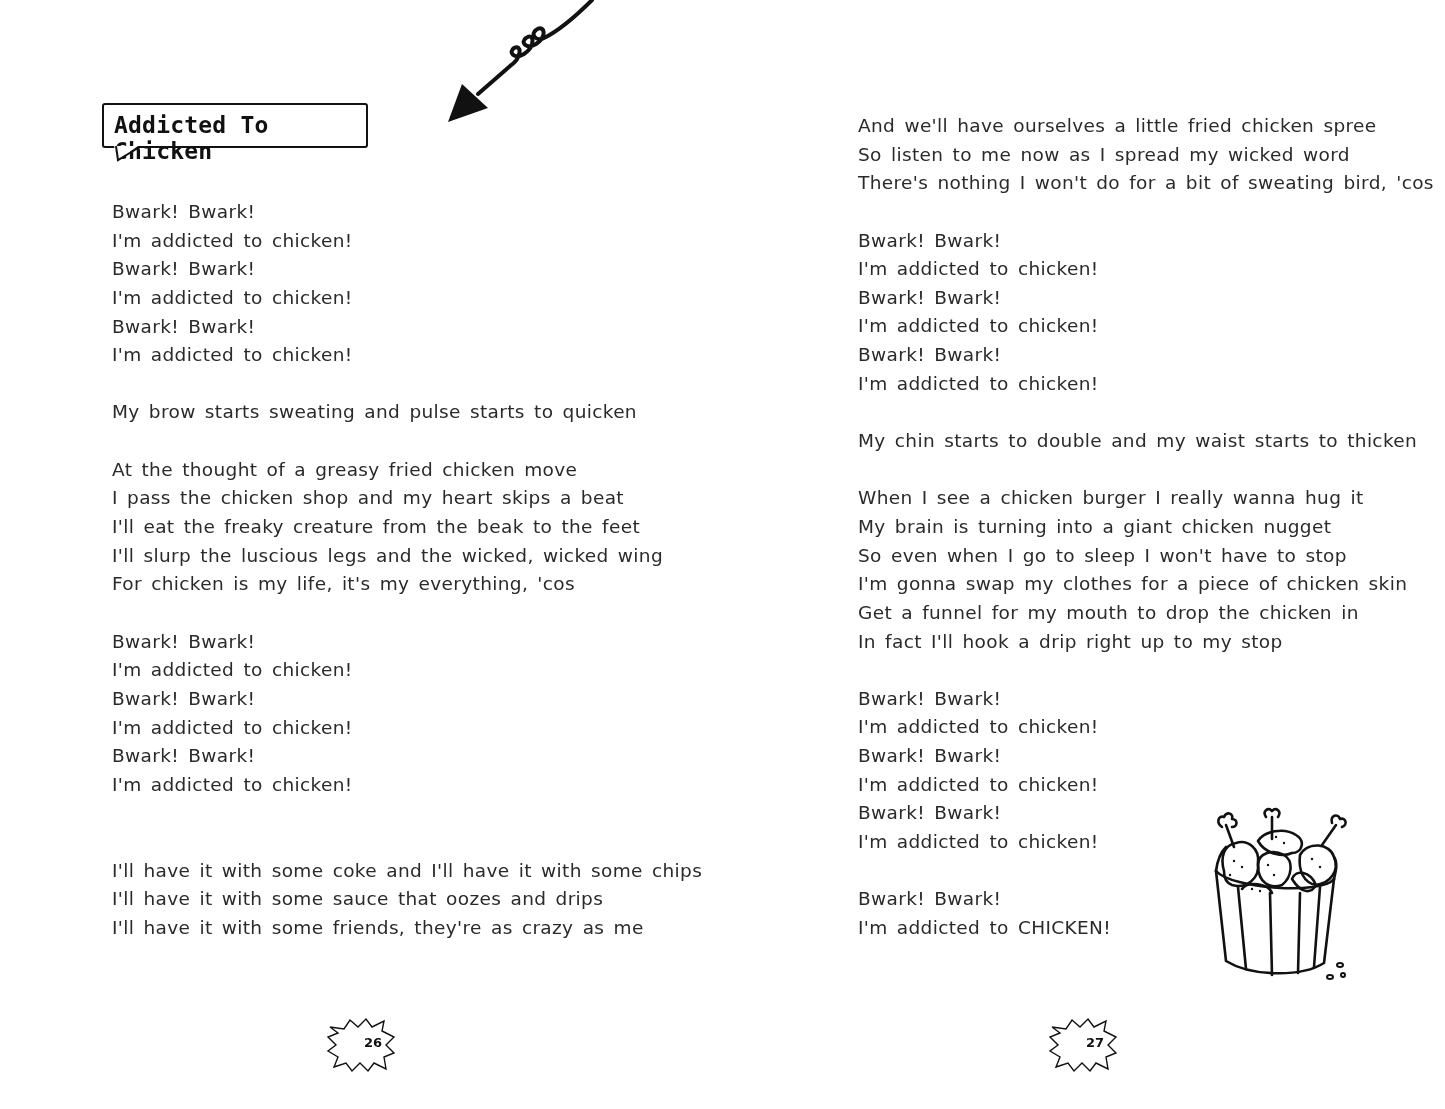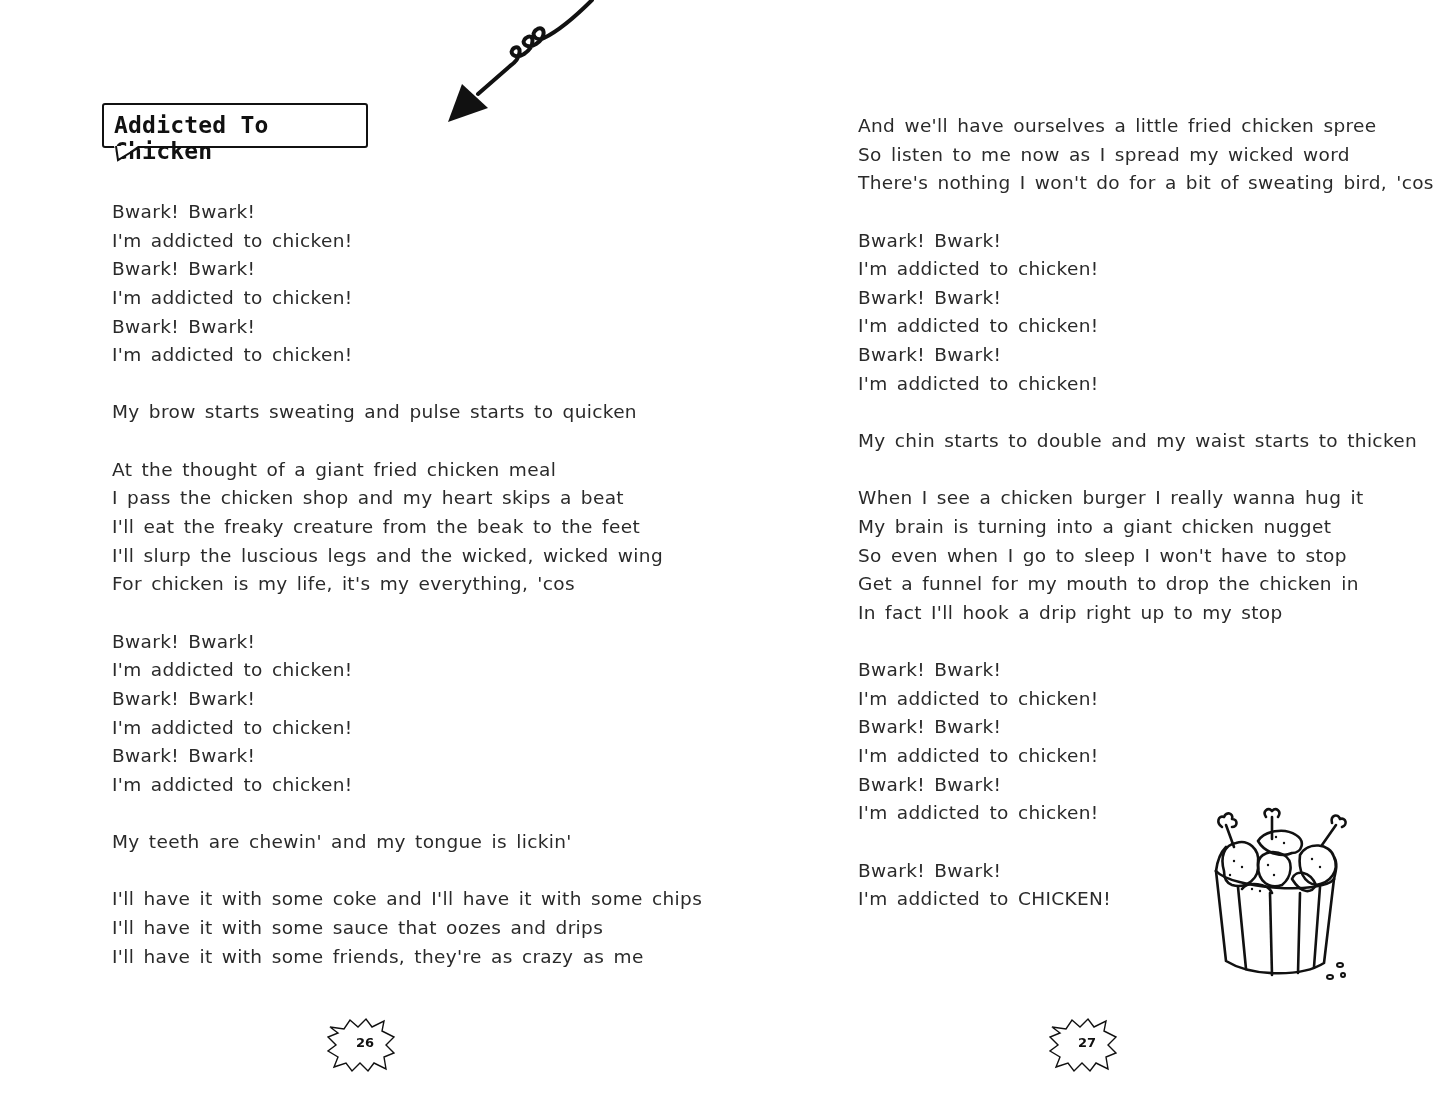--- a/index.html
+++ b/index.html
@@ -15,21 +15,21 @@
   .poem li.blank { height:28.65px; }
   .left-poem { left:112px; top:198px; }
   .right-poem { left:112px; top:112px;margin-left:24px; }
   .title-box { position:absolute; left:102px; top:103px; width:266px; height:45px;
                border:2px solid #111; border-radius:3px; box-sizing:border-box; background:#fff; }
   .title-box span { position:absolute; left:10px; top:7px; font-family:"DejaVu Sans Mono", monospace;
                     font-weight:bold; font-size:23px; letter-spacing:0.2px; color:#111; }
   .title-tail { position:absolute; left:112px; top:146px; }
   .arrow { position:absolute; left:440px; top:0; }
   .pagenum { position:absolute; width:70px; height:56px; }
-  .pagenum span { position:absolute; left:4px; width:70px; top:18px; text-align:center;
+  .pagenum span { position:absolute; left:12px; width:70px; top:18px; text-align:center;
                   font-family:"DejaVu Sans", sans-serif; font-weight:bold; font-size:13px; color:#111; }
   .pn-left { left:326px; top:1017px; }
   .pn-right { left:326px; top:1017px; }
   .bucket { position:absolute; left:490px; top:805px; }
 </style>
 </head>
 <body>
 
 <section class="page page-left">
 
@@ -49,34 +49,33 @@
   <ul class="poem left-poem" id="left-poem">
       <li class="i">Bwark! Bwark!</li>
       <li>I'm addicted to chicken!</li>
       <li class="i">Bwark! Bwark!</li>
       <li>I'm addicted to chicken!</li>
       <li class="i">Bwark! Bwark!</li>
       <li>I'm addicted to chicken!</li>
       <li class="blank"></li>
       <li>My brow starts sweating and pulse starts to quicken</li>
       <li class="blank"></li>
-      <li>At the thought of a giant fried chicken meal</li>
+      <li>At the thought of a greasy fried chicken move</li>
       <li>I pass the chicken shop and my heart skips a beat</li>
       <li>I'll eat the freaky creature from the beak to the feet</li>
       <li>I'll slurp the luscious legs and the wicked, wicked wing</li>
       <li>For chicken is my life, it's my everything, 'cos</li>
       <li class="blank"></li>
       <li class="i">Bwark! Bwark!</li>
       <li>I'm addicted to chicken!</li>
       <li class="i">Bwark! Bwark!</li>
       <li>I'm addicted to chicken!</li>
       <li class="i">Bwark! Bwark!</li>
       <li>I'm addicted to chicken!</li>
       <li class="blank"></li>
-      <li>My teeth are chewin' and my tongue is lickin'</li>
       <li class="blank"></li>
       <li>I'll have it with some coke and I'll have it with some chips</li>
       <li>I'll have it with some sauce that oozes and drips</li>
       <li>I'll have it with some friends, they're as crazy as me</li>
     </ul>
 
   <div class="pagenum pn-left">
     <svg width="70" height="56" viewBox="0 0 70 56">
       <polygon points="4,10 18,12 24,3 32,10 40,2 46,10 58,4 56,14 68,20 60,28 68,36 58,40 60,52 48,46 42,54 34,46 26,54 20,46 8,50 12,40 2,34 10,28 2,20 12,16" fill="#fff" stroke="#111" stroke-width="1.4" stroke-linejoin="miter"></polygon>
     </svg>
@@ -95,20 +94,21 @@
       <li class="i">Bwark! Bwark!</li>
       <li>I'm addicted to chicken!</li>
       <li class="i">Bwark! Bwark!</li>
       <li>I'm addicted to chicken!</li>
       <li class="blank"></li>
       <li>My chin starts to double and my waist starts to thicken</li>
       <li class="blank"></li>
       <li>When I see a chicken burger I really wanna hug it</li>
       <li>My brain is turning into a giant chicken nugget</li>
       <li>So even when I go to sleep I won't have to stop</li>
+      <li>I'm gonna swap my clothes for a piece of chicken skin</li>
       <li>Get a funnel for my mouth to drop the chicken in</li>
       <li>In fact I'll hook a drip right up to my stop</li>
       <li class="blank"></li>
       <li class="i">Bwark! Bwark!</li>
       <li>I'm addicted to chicken!</li>
       <li class="i">Bwark! Bwark!</li>
       <li>I'm addicted to chicken!</li>
       <li class="i">Bwark! Bwark!</li>
       <li>I'm addicted to chicken!</li>
       <li class="blank"></li>

